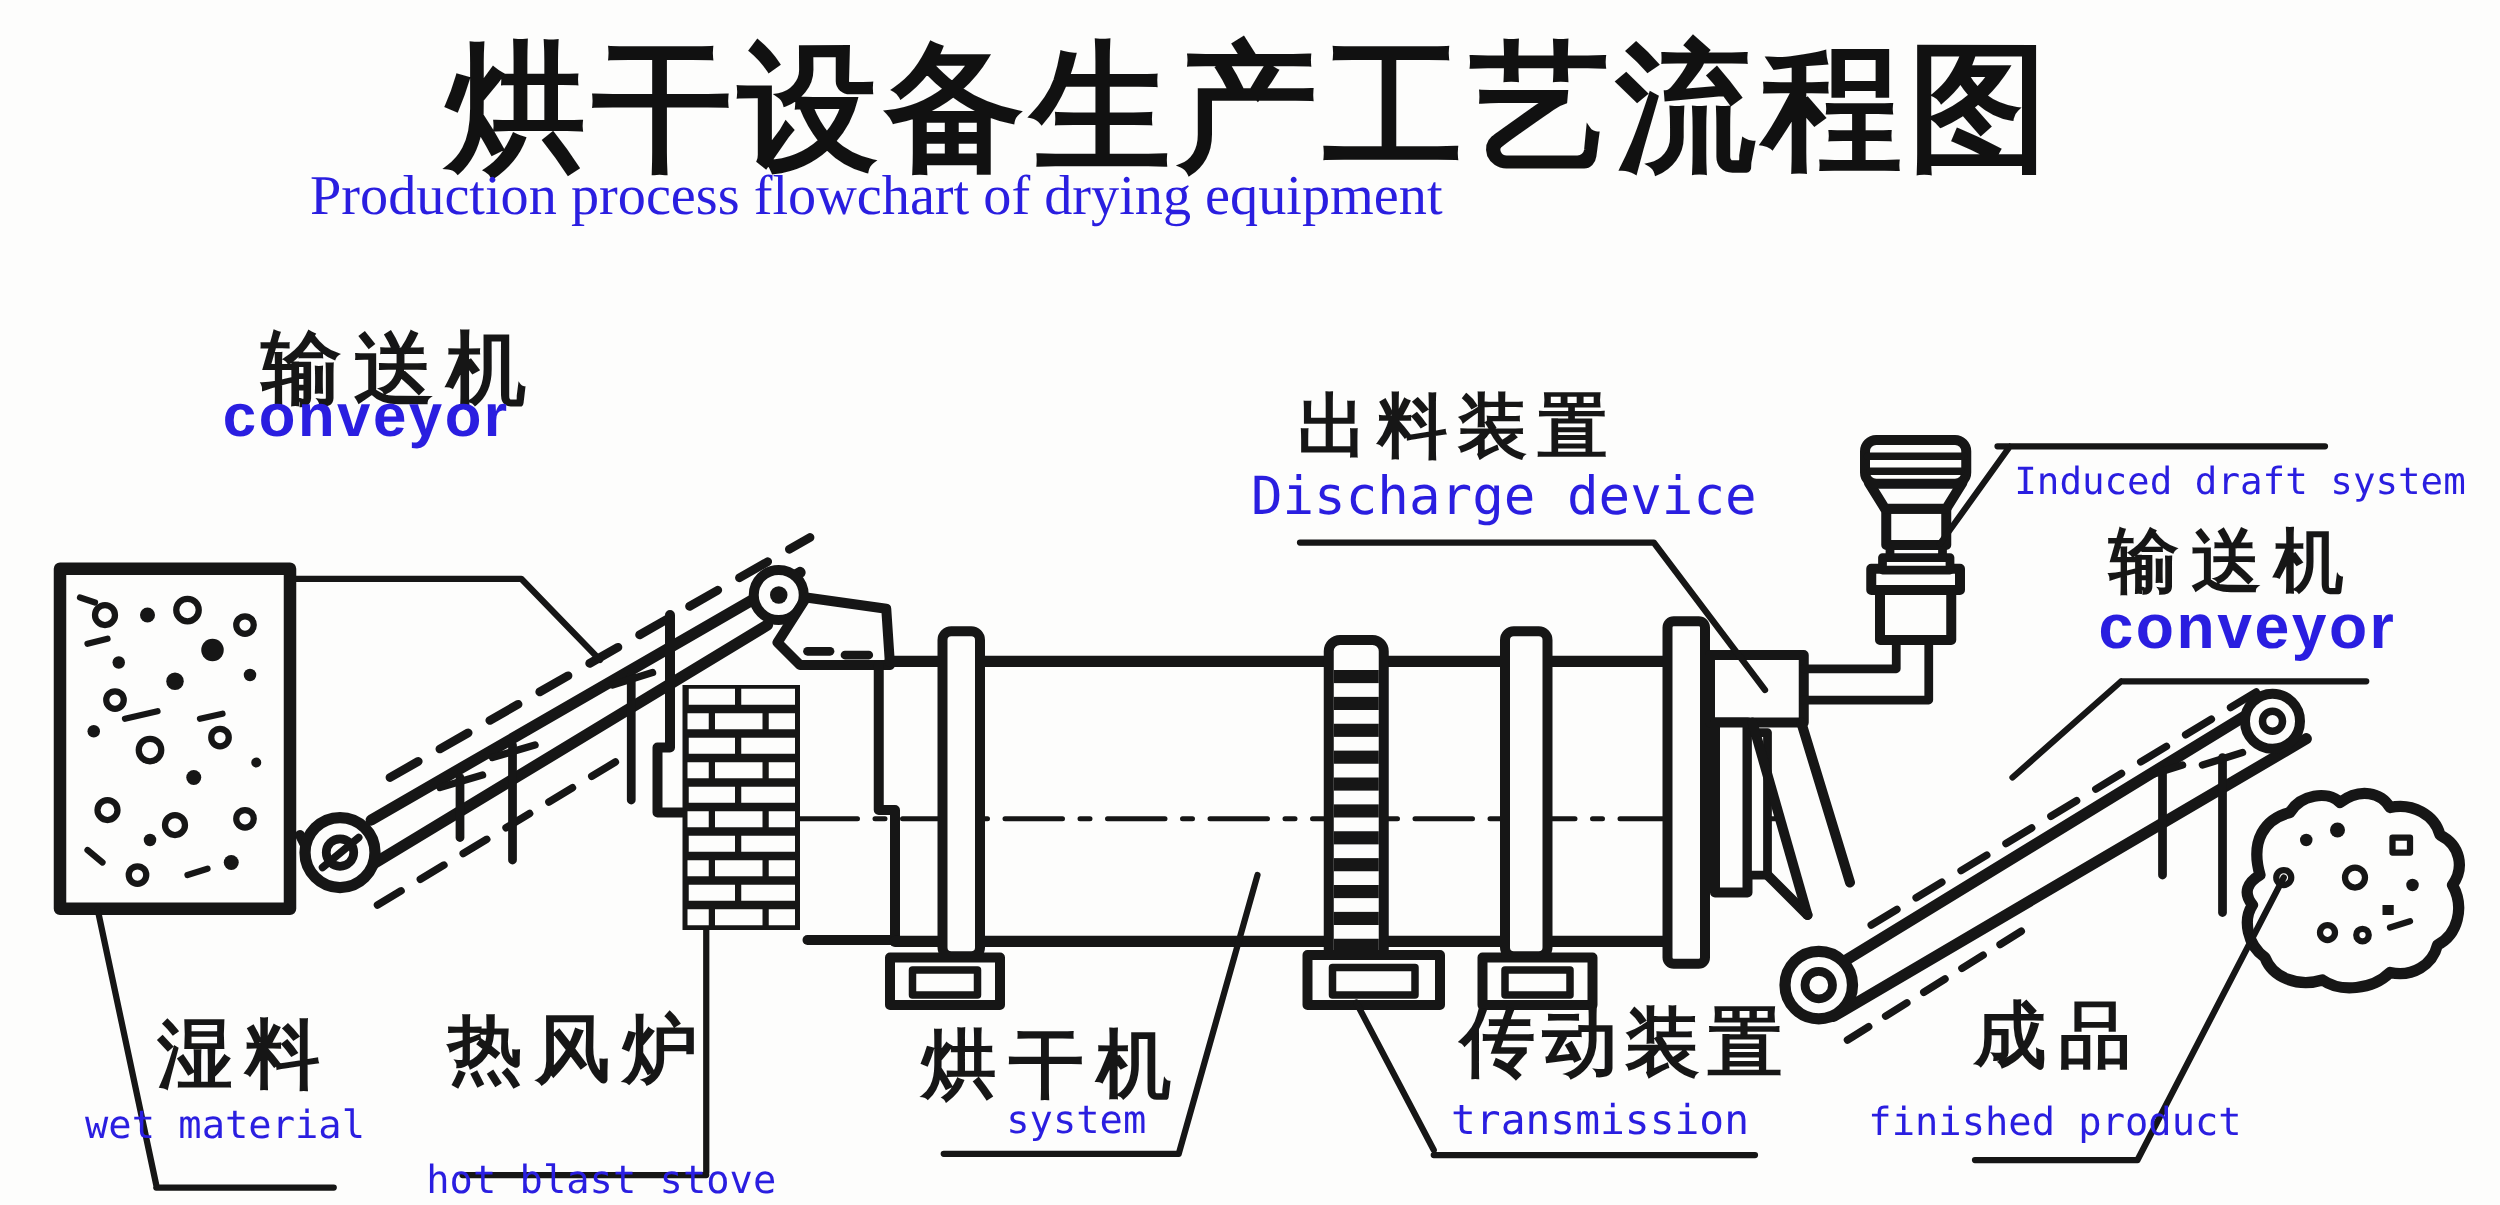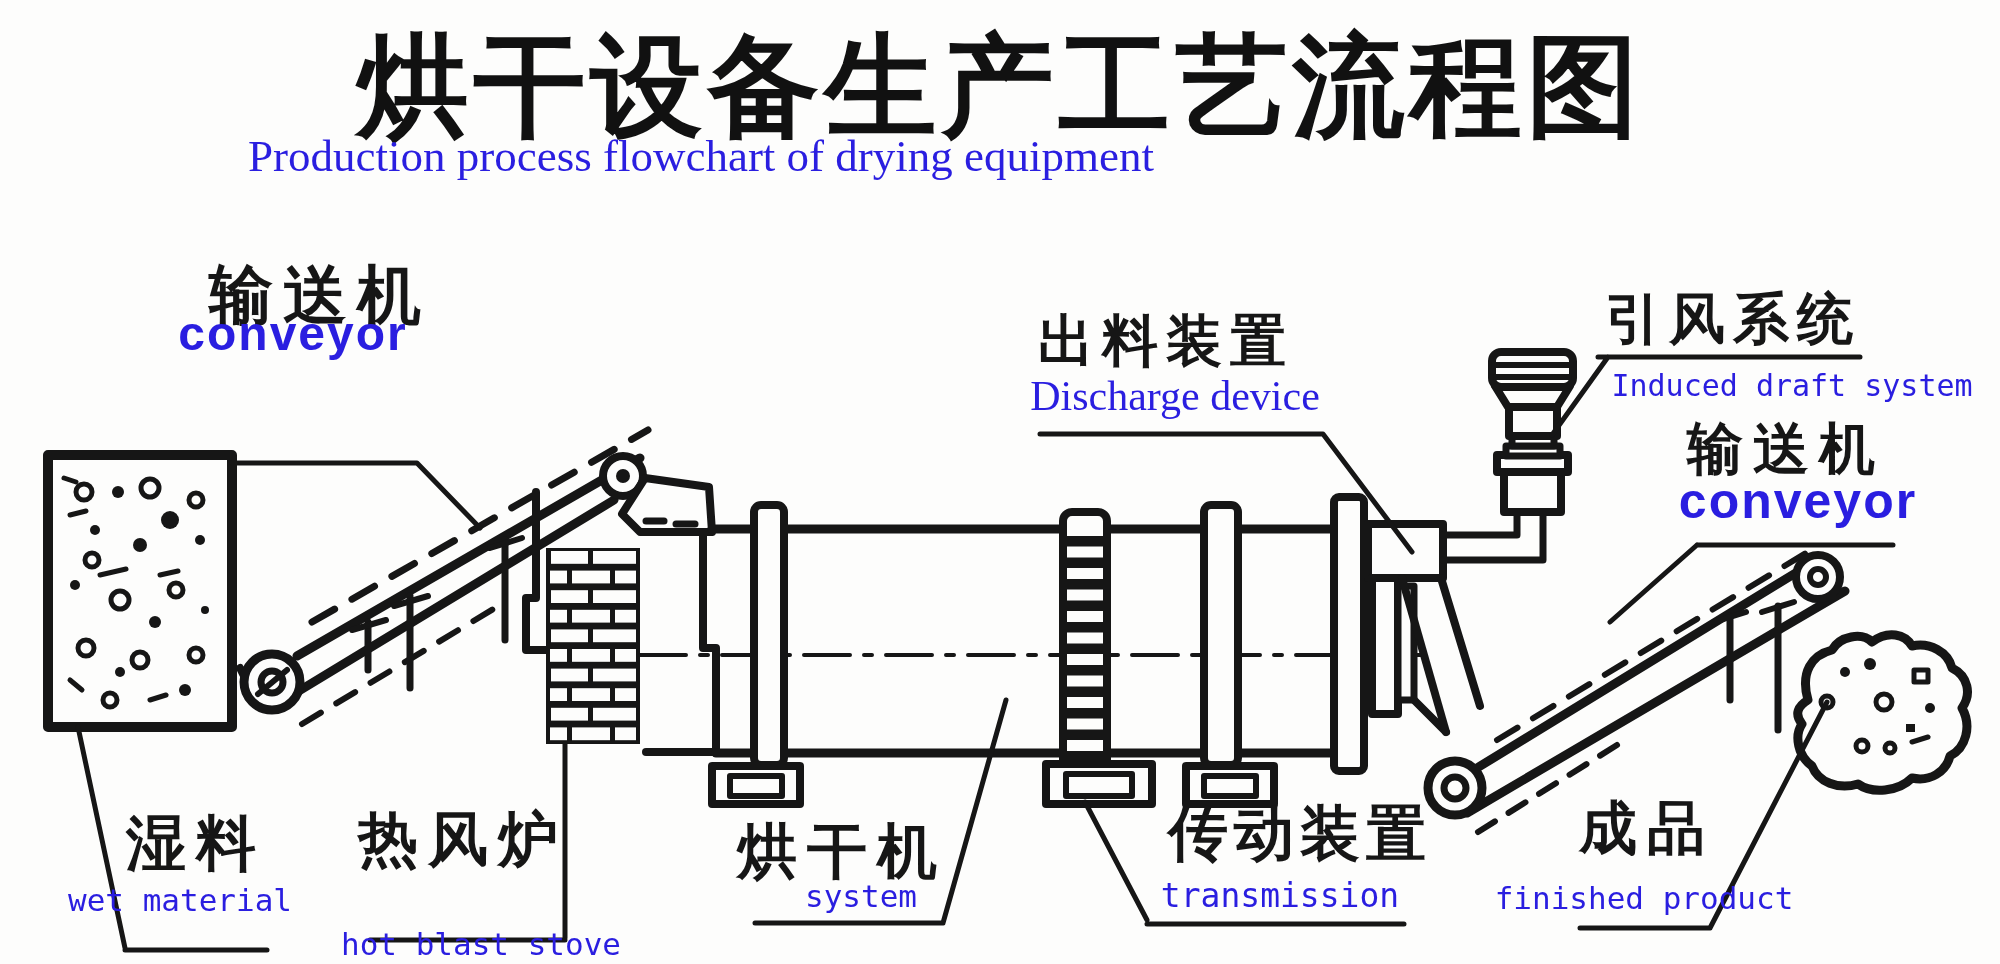--- a/index.html
+++ b/index.html
@@ -231,23 +231,22 @@
     </g>
   </svg>
 
   <div id="title-zh">烘干设备生产工艺流程图</div>
   <div id="title-en">Production process flowchart of drying equipment</div>
 
   <div class="zh" style="left:320px;top:252px;font-size:64px;">输送机</div>
   <div class="en sans" style="left:293px;top:306px;font-size:48px;">conveyor</div>
 
   <div class="zh" style="left:1166px;top:304px;font-size:56px;letter-spacing:8px;">出料装置</div>
-  <div class="en" style="left:1175px;top:372px;font-size:42px;font-family:Liberation Serif, serif;">Discharge device</div>
-
-  <div class="zh" style="left:1733px;top:282px;font-size:56px;letter-spacing:8px;">引风系统</div>
+  <div class="en" style="left:1203px;top:372px;font-size:42px;">Discharge device</div>
+
   <div class="en" style="left:1792px;top:368px;font-size:30px;">Induced draft system</div>
 
   <div class="zh" style="left:1786px;top:412px;font-size:56px;">输送机</div>
   <div class="en sans" style="left:1798px;top:472px;font-size:50px;">conveyor</div>
 
   <div class="zh" style="left:196px;top:804px;font-size:60px;">湿料</div>
   <div class="en" style="left:180px;top:882px;font-size:31px;">wet material</div>
 
   <div class="zh" style="left:463px;top:800px;font-size:60px;">热风炉</div>
   <div class="en" style="left:481px;top:882px;font-size:31px;margin-top:44px;">hot blast stove</div>

